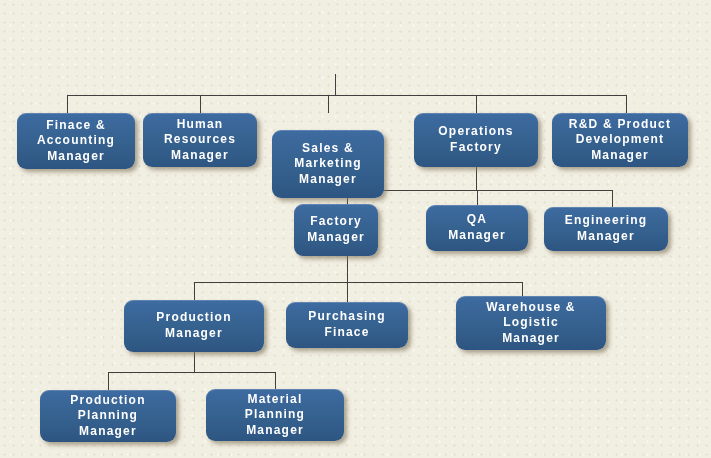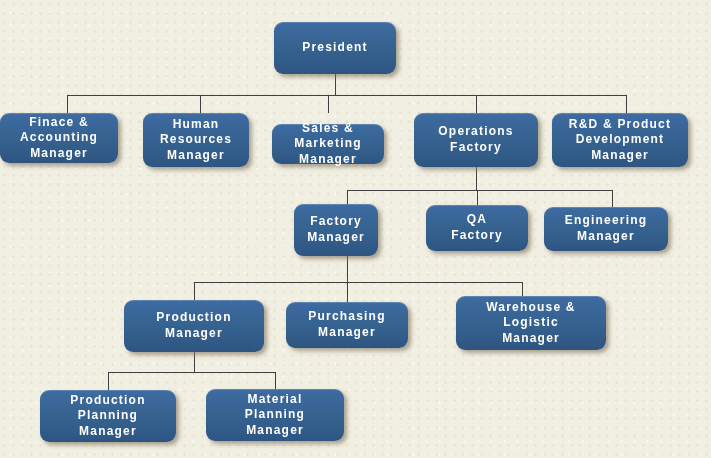--- a/index.html
+++ b/index.html
@@ -68,37 +68,34 @@
   <div class="line h" style="left:194px;top:282px;width:329px"></div>
   <div class="line v" style="left:194px;top:282px;height:18px"></div>
   <div class="line v" style="left:347px;top:282px;height:20px"></div>
   <div class="line v" style="left:522px;top:282px;height:14px"></div>
 
   <div class="line v" style="left:194px;top:352px;height:20px"></div>
   <div class="line h" style="left:108px;top:372px;width:168px"></div>
   <div class="line v" style="left:108px;top:372px;height:18px"></div>
   <div class="line v" style="left:275px;top:372px;height:18px"></div>
 
-  <div class="node" style="left:274px;top:22px;width:122px;height:52px">
-    <span class="node-label">President</span>
-  </div>
 
-  <div class="node" style="left:0;top:113px;width:118px;height:50px">
+  <div class="node" style="left:17px;top:113px;width:118px;height:56px">
     <span class="node-label">Finace &amp;
 Accounting
 Manager</span>
   </div>
 
-  <div class="node" style="left:143px;top:113px;width:106px;height:54px">
+  <div class="node" style="left:143px;top:113px;width:114px;height:54px">
     <span class="node-label">Human
 Resources
 Manager</span>
   </div>
 
-  <div class="node" style="left:272px;top:124px;width:112px;height:40px">
+  <div class="node" style="left:272px;top:130px;width:112px;height:68px">
     <span class="node-label">Sales &amp;
 Marketing
 Manager</span>
   </div>
 
   <div class="node" style="left:414px;top:113px;width:124px;height:54px">
     <span class="node-label">Operations
 Factory</span>
   </div>
 
@@ -108,36 +105,36 @@
 Manager</span>
   </div>
 
   <div class="node" style="left:294px;top:204px;width:84px;height:52px">
     <span class="node-label">Factory
 Manager</span>
   </div>
 
   <div class="node" style="left:426px;top:205px;width:102px;height:46px">
     <span class="node-label">QA
-Factory</span>
+Manager</span>
   </div>
 
   <div class="node" style="left:544px;top:207px;width:124px;height:44px">
     <span class="node-label">Engineering
 Manager</span>
   </div>
 
   <div class="node" style="left:124px;top:300px;width:140px;height:52px">
     <span class="node-label">Production
 Manager</span>
   </div>
 
   <div class="node" style="left:286px;top:302px;width:122px;height:46px">
     <span class="node-label">Purchasing
-Manager</span>
+Finace</span>
   </div>
 
   <div class="node" style="left:456px;top:296px;width:150px;height:54px">
     <span class="node-label">Warehouse &amp;
 Logistic
 Manager</span>
   </div>
 
   <div class="node" style="left:40px;top:390px;width:136px;height:52px">
     <span class="node-label">Production

